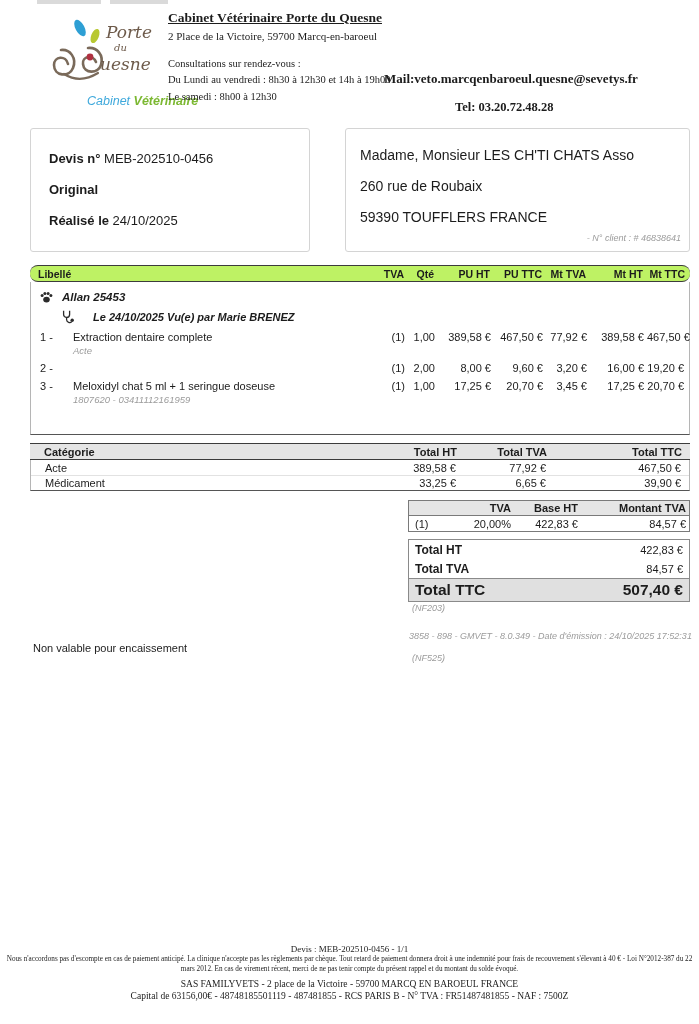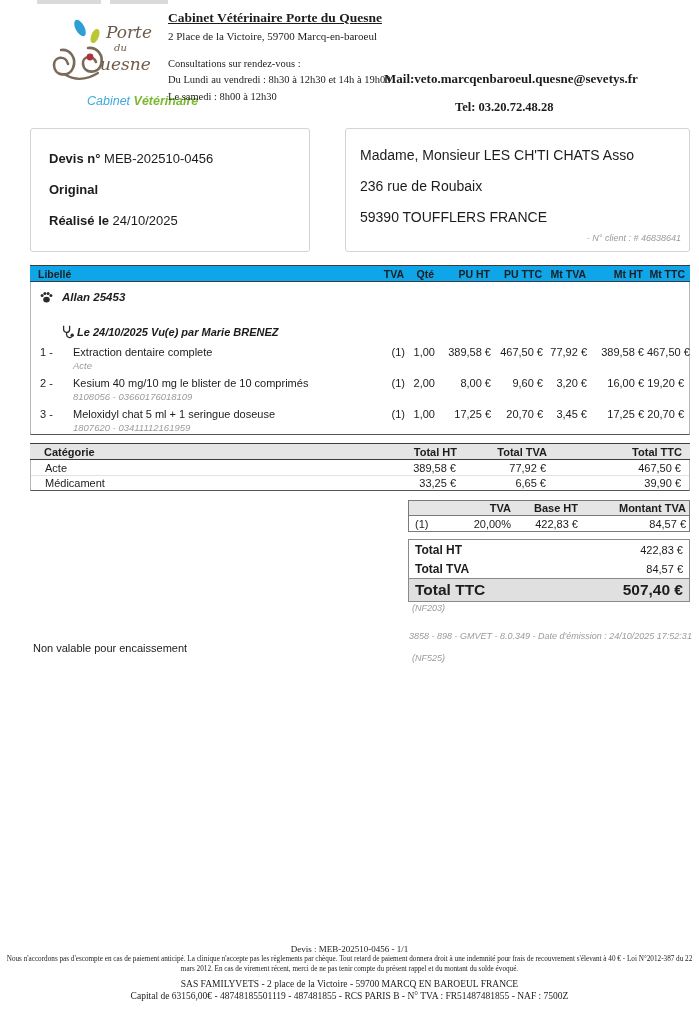--- a/index.html
+++ b/index.html
@@ -28,29 +28,29 @@
   .devis-box { left:30px; top:128px; width:280px; height:124px; }
   .client-box { left:345px; top:128px; width:345px; height:124px; }
   .devis-line { position:absolute; left:18px; font-size:13px; }
   .client-line { position:absolute; left:14px; font-size:14px; }
   .bold { font-weight:bold; }
   .client-num { position:absolute; right:8px; top:104px; font-size:9px; font-style:italic; color:#9b9b9b; }
 
   
   .igrid { display:grid; grid-template-columns:343px 34px 30px 56px 52px 44px 57px 1fr; }
   .items-head { position:absolute; left:30px; top:265px; width:660px; height:17px;
-    background:#0ea5e9; border-top:1.5px solid #3c3c3c; border-bottom:1.5px solid #3c3c3c;
-    font-size:10.5px; font-weight:bold; align-items:center; }
+    background:#bef264; border-top:1.5px solid #3c3c3c; border-bottom:1.5px solid #3c3c3c;
+    font-size:10.5px; font-weight:bold; align-items:center;border-radius:8px; }
   .items-head .c0 { padding-left:8px; }
   .num-c { text-align:right; padding-right:3px; white-space:nowrap; }
   .items-body { position:absolute; left:30px; top:282px; width:660px; height:153px;
     border-left:1px solid #b5b5b5; border-right:1px solid #b5b5b5; border-bottom:1.5px solid #555; }
   .pet-row { display:flex; align-items:center; gap:9px; padding-left:9px; margin-top:7px; height:16px; }
   .pet-name { font-size:11.5px; font-weight:bold; font-style:italic; }
-  .visit-row { display:flex; align-items:center; gap:3px; padding-left:31px; margin-top:18px; height:17px; }
+  .visit-row { display:flex; align-items:center; gap:19px; padding-left:31px; margin-top:3px; height:17px; }
   .visit-text { font-size:11px; font-weight:bold; font-style:italic; }
   .item { margin-top:6px; font-size:11px; align-items:start; }
   .item-first { display:flex; }
   .item-num { width:42px; padding-left:9px; flex-shrink:0; }
   .item-label { }
   .item-sub { font-size:9.5px; font-style:italic; color:#9b9b9b; margin-top:2px; }
   .val { text-align:right; padding-right:3px; white-space:nowrap; }
 
   
   .cgrid { display:grid; grid-template-columns:1fr 115px 90px 135px; align-items:center; }
@@ -137,21 +137,21 @@
       <span class="bold">Devis n°</span><span> MEB-202510-0456</span>
     </div>
     <div class="devis-line bold" style="top:53px;">Original</div>
     <div class="devis-line" style="top:84px;">
       <span class="bold">Réalisé le</span><span> 24/10/2025</span>
     </div>
   </div>
 
   <div class="info-box client-box">
     <div class="client-line" style="top:18px;">Madame, Monsieur LES CH'TI CHATS Asso</div>
-    <div class="client-line" style="top:49px;">236 rue de Roubaix</div>
+    <div class="client-line" style="top:49px;">260 rue de Roubaix</div>
     <div class="client-line" style="top:80px;">59390 TOUFFLERS FRANCE</div>
     <div class="client-num">- N° client : # 46838641</div>
   </div>
 
   <div class="items-head igrid">
     <div class="c0">Libellé</div>
     <div class="num-c">TVA</div>
     <div class="num-c">Qté</div>
     <div class="num-c">PU HT</div>
     <div class="num-c">PU TTC</div>
@@ -193,24 +193,20 @@
       <div class="val">389,58 €</div>
       <div class="val">467,50 €</div>
       <div class="val">77,92 €</div>
       <div class="val">389,58 €</div>
       <div class="val" style="padding-right:5px;">467,50 €</div>
     </div>
 
     <div class="item igrid">
       <div class="item-first">
         <span class="item-num">2 -</span>
-        <span>
-          <span class="item-label">Kesium 40 mg/10 mg le blister de 10 comprimés</span>
-          <div class="item-sub">8108056 - 03660176018109</div>
-        </span>
       </div>
       <div class="val">(1)</div>
       <div class="val">2,00</div>
       <div class="val">8,00 €</div>
       <div class="val">9,60 €</div>
       <div class="val">3,20 €</div>
       <div class="val">16,00 €</div>
       <div class="val" style="padding-right:5px;">19,20 €</div>
     </div>
 

